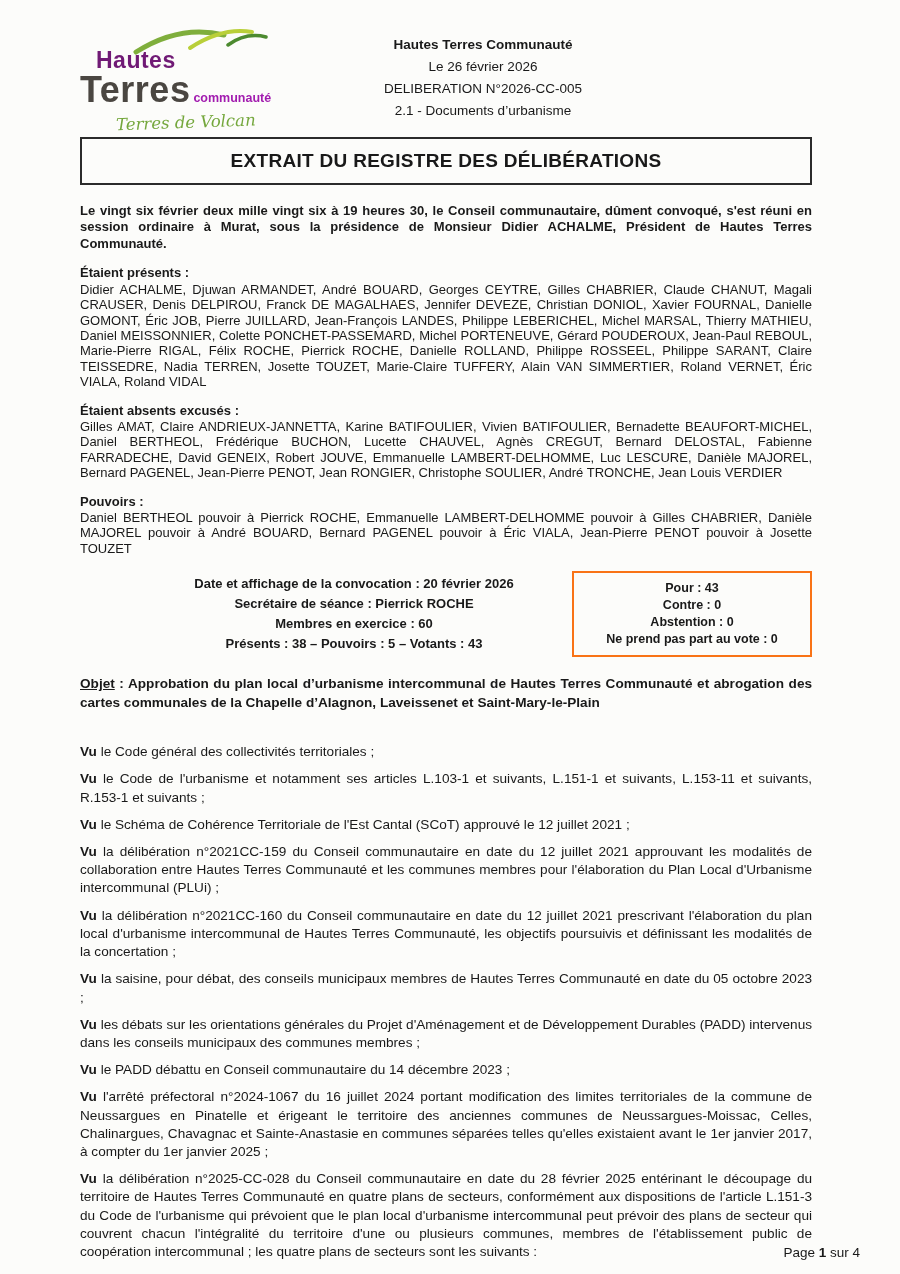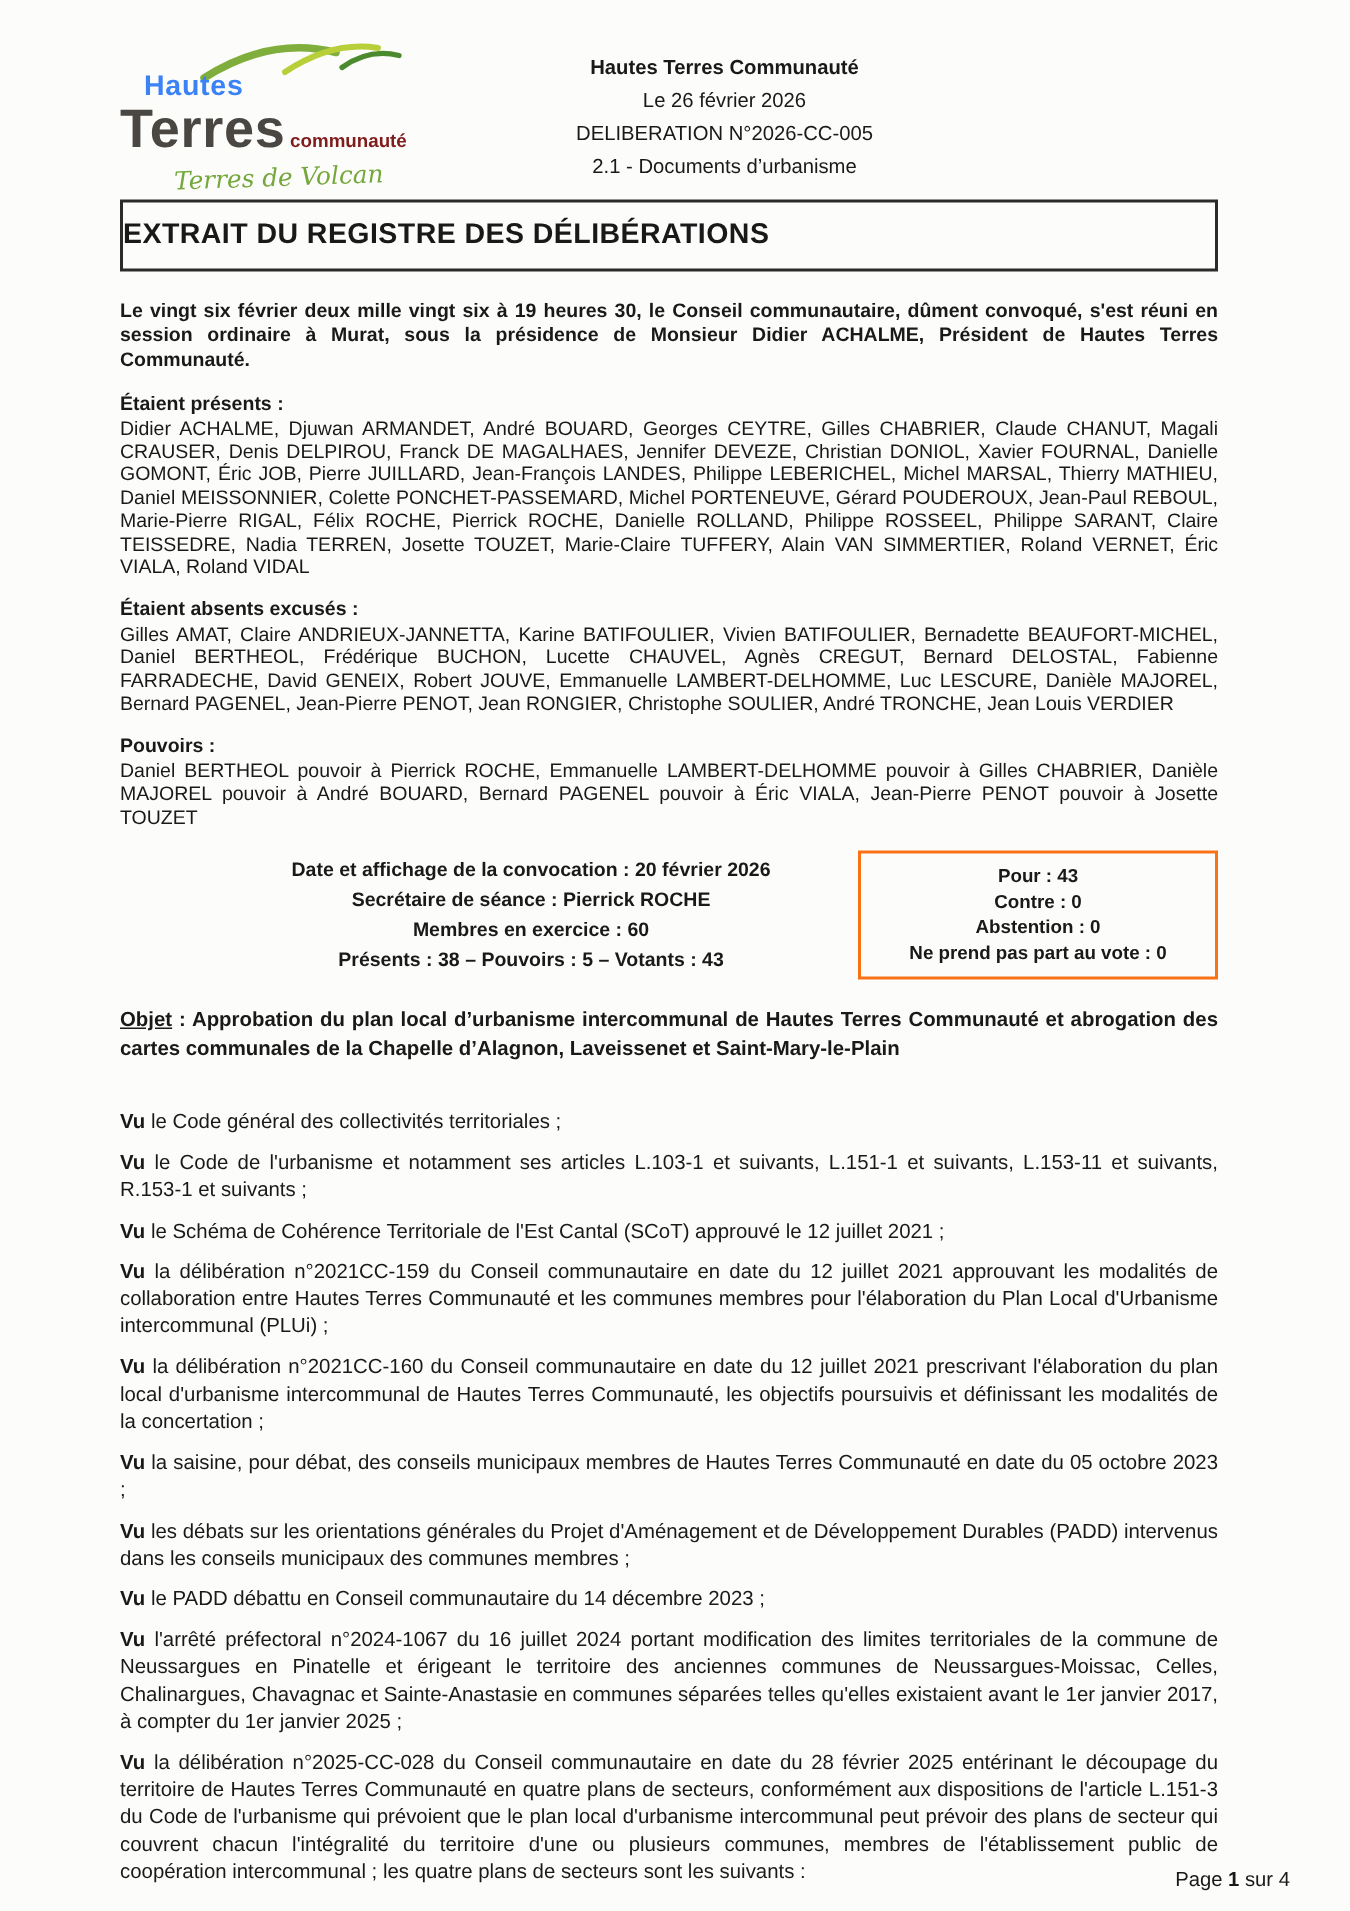--- a/index.html
+++ b/index.html
@@ -2,30 +2,30 @@
 <html><head>
 <meta charset="utf-8">
 <style>
   html,body{margin:0;padding:0}
   body{background:#d9d9d9;font-family:"Liberation Sans",sans-serif}
   .page{width:900px;height:1274px;margin:0 auto;background:#fcfcfa;position:relative;overflow:hidden;
         color:#191919;padding:22px 88px 0 80px;box-sizing:border-box}
   .row-top{display:flex;align-items:flex-start}
   .logo{width:228px;flex:0 0 auto}
   .swoosh{display:block;margin:0 0 -8px 48px}
-  .logo-hautes{font-size:19px;font-weight:bold;color:#3b82f6;letter-spacing:.5px;margin-left:16px;line-height:1.05}
+  .logo-hautes{font-size:23px;font-weight:bold;color:#701a75;letter-spacing:.5px;margin-left:16px;line-height:1.05}
   .logo-terres{font-size:36px;font-weight:bold;color:#4a4641;letter-spacing:.5px;line-height:1.02}
-  .logo-comm{font-size:12.5px;color:#7f1d1d;font-weight:bold;margin-left:3px;letter-spacing:0}
+  .logo-comm{font-size:12.5px;color:#a21caf;font-weight:bold;margin-left:3px;letter-spacing:0}
   .logo-tagline{font-family:"DejaVu Serif",serif;font-style:italic;color:#74a73c;font-size:16.5px;
                 margin:3px 0 0 36px;transform:rotate(-2deg)}
   .head-meta{margin-left:20px;width:310px;text-align:center;font-size:13.5px;line-height:22px;padding-top:12px}
   .head-meta .org{font-weight:bold}
   .head-meta .cat{}
   .title-box{margin-top:6px;border:2px solid #2b2b2b;height:44px;display:flex;align-items:center;
-             justify-content:flex-start;font-size:19px;font-weight:bold;letter-spacing:.3px}
+             justify-content:center;font-size:19px;font-weight:bold;letter-spacing:.3px}
   p{margin:0}
   .just{text-align:justify}
   .b{font-weight:bold}
   .intro{margin-top:18px;font-weight:bold;font-size:13px;line-height:16.5px;text-align:justify}
   .sec{margin-top:13px;font-size:13px;line-height:15.4px}
   .sec .label{font-weight:bold;margin-bottom:1px}
   .meeting{display:flex;margin-top:15px;align-items:center}
   .convocation{width:440px;margin-left:56px;text-align:center;font-weight:bold;font-size:13px;line-height:20px}
   .vote-box{margin-left:auto;width:242px;border:2px solid #f97316;text-align:center;font-weight:bold;
             font-size:12.5px;line-height:17px;padding:7px 4px;box-sizing:border-box}

